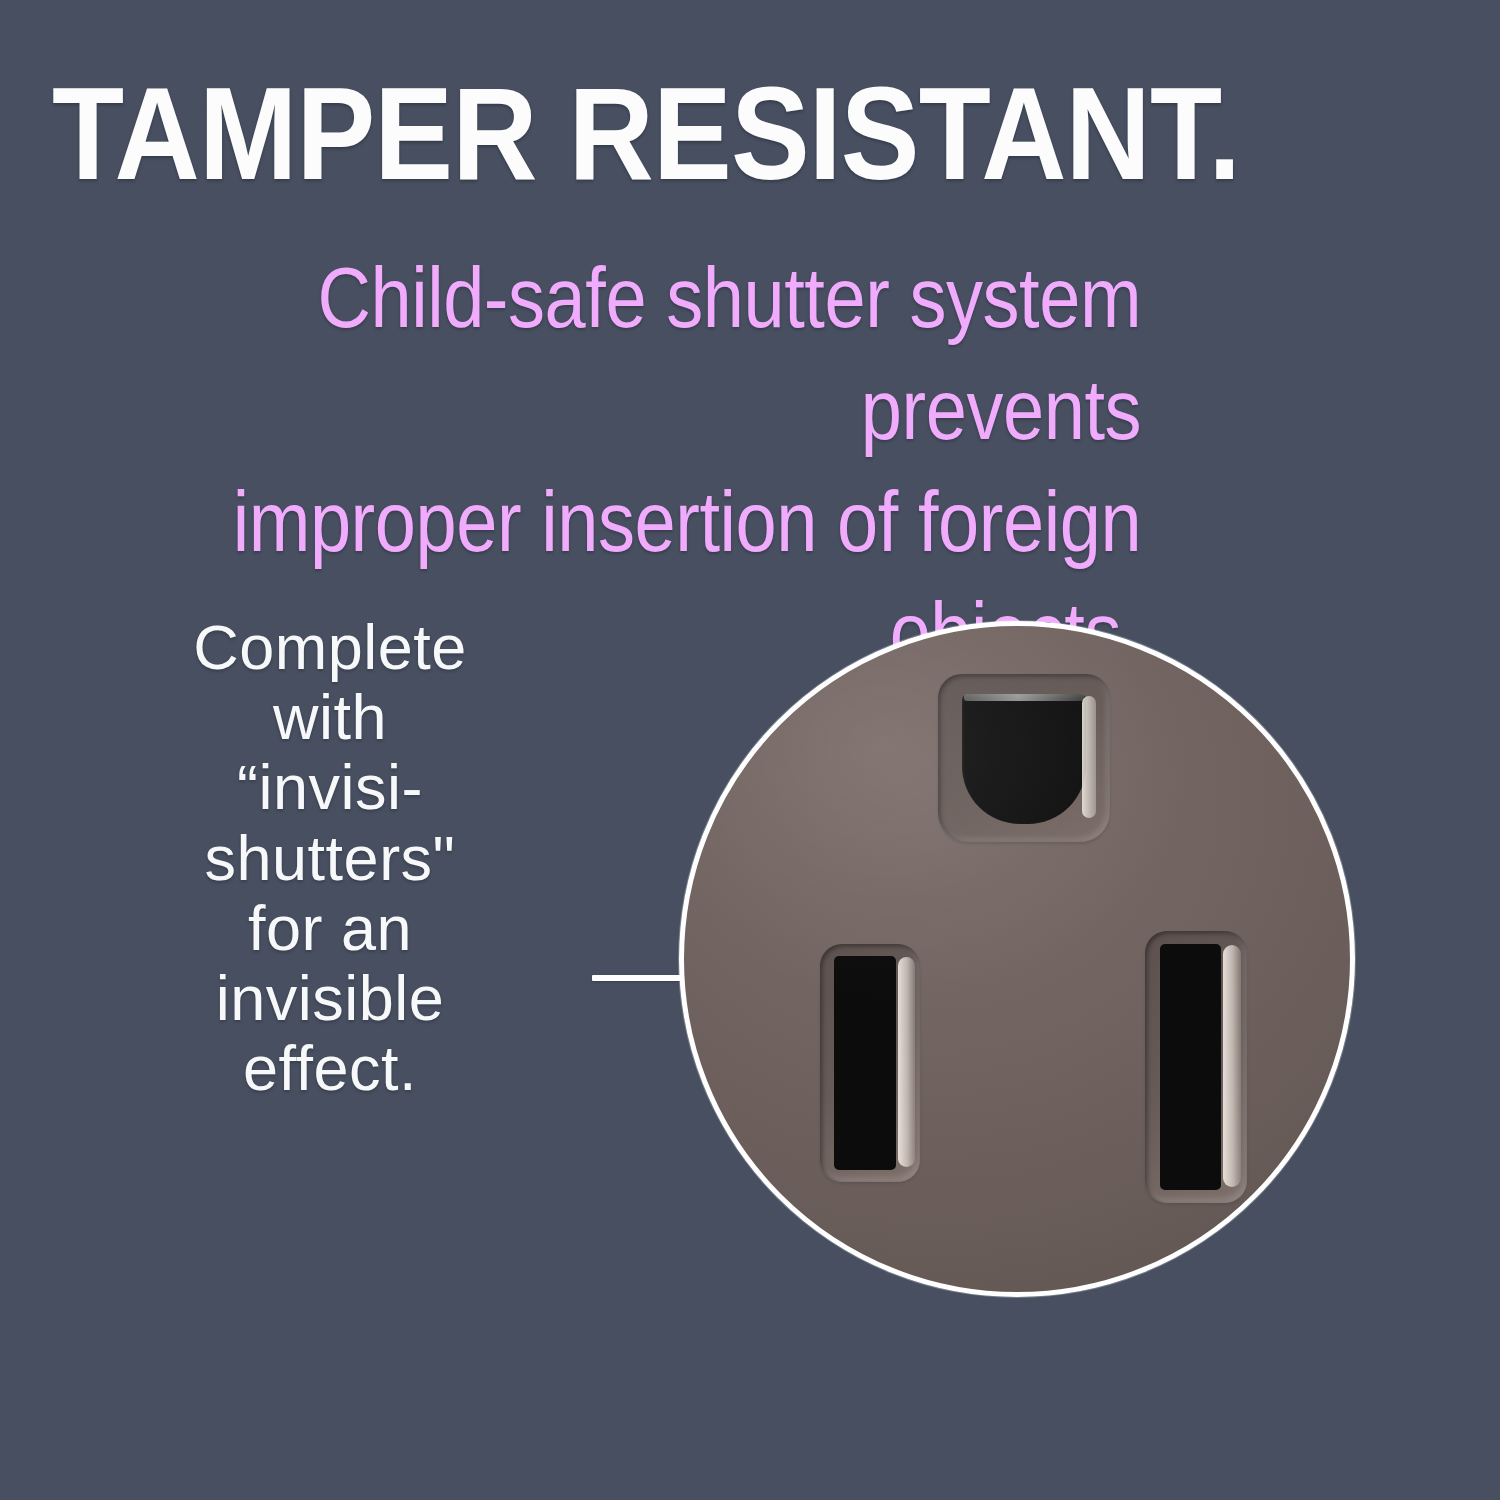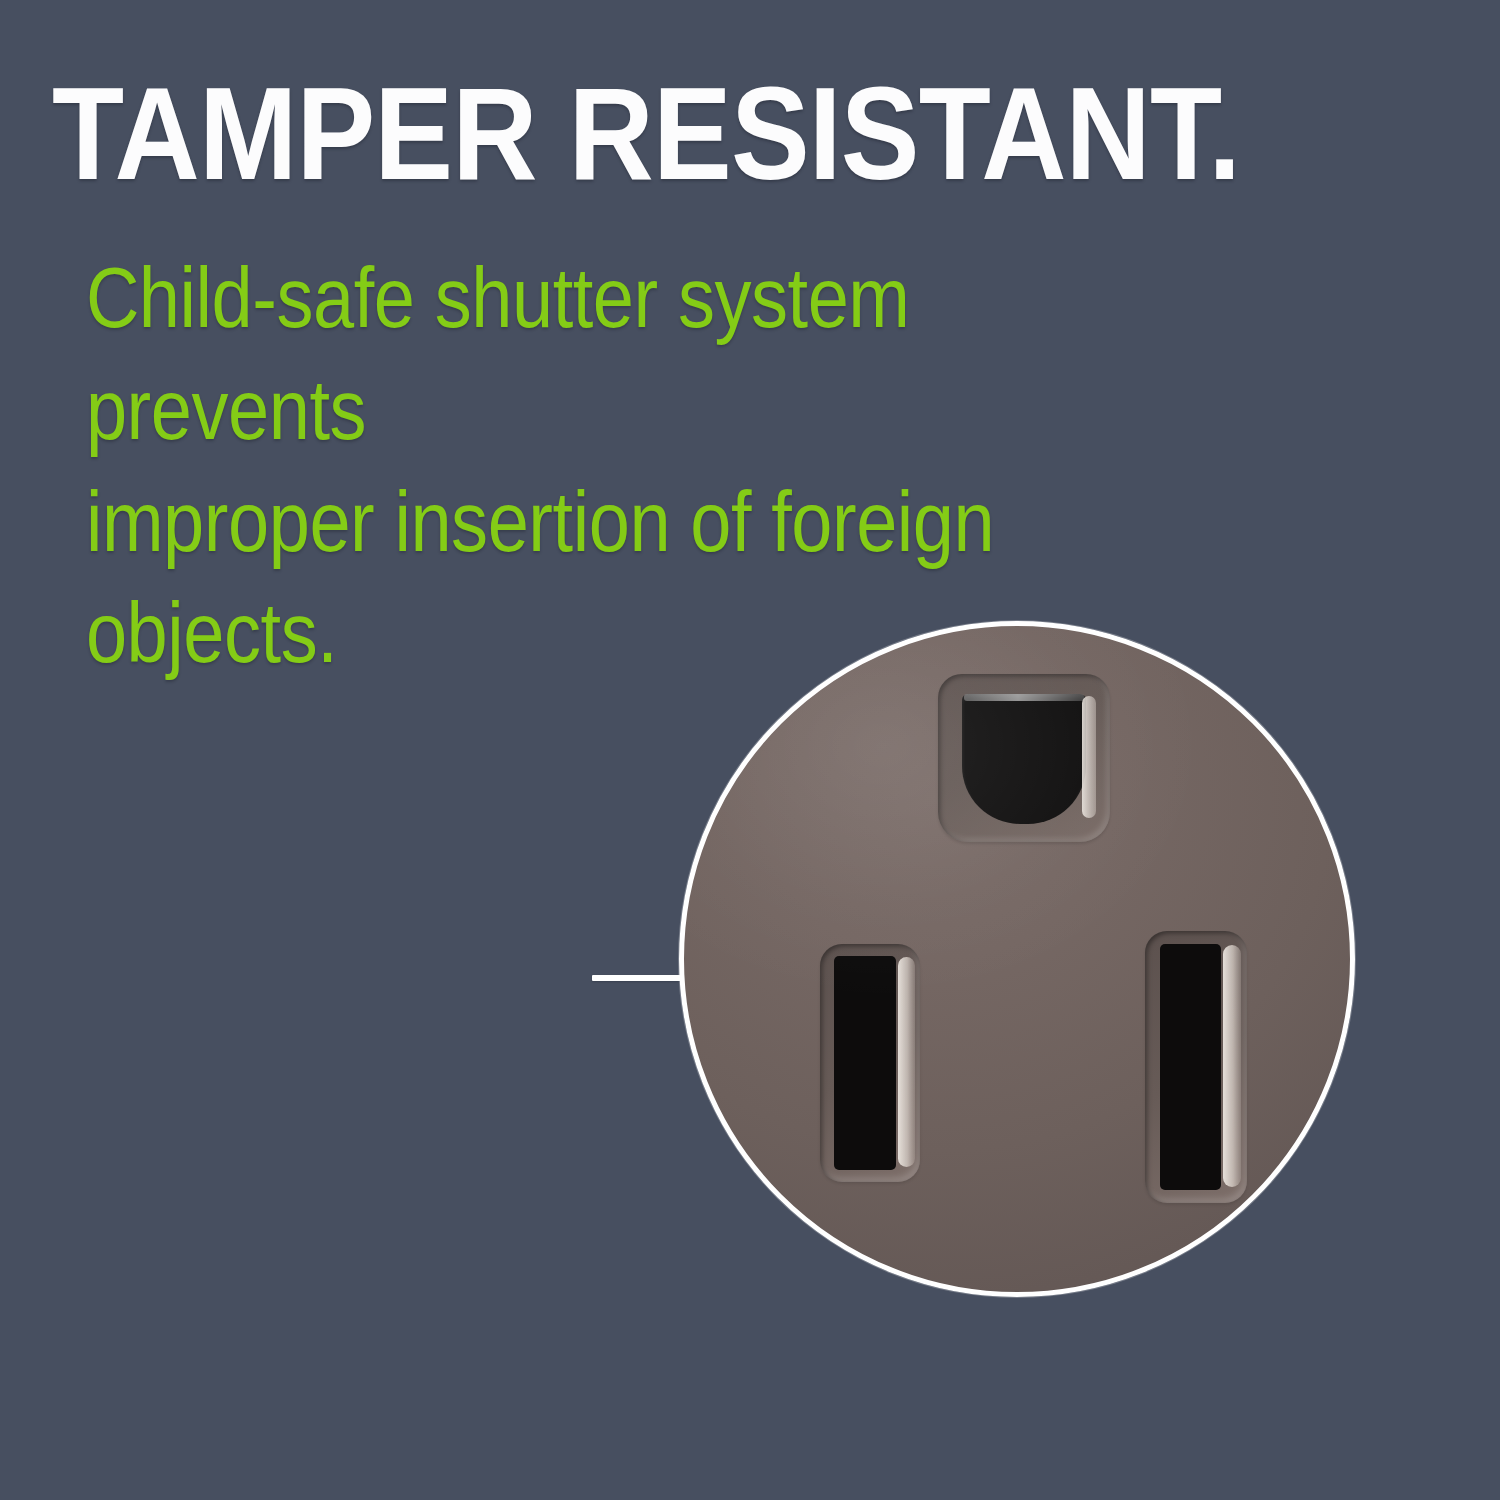--- a/index.html
+++ b/index.html
@@ -34,22 +34,22 @@
     white-space: nowrap;
     text-shadow: 0 2px 3px rgba(20,24,34,0.35);
   }
 
   
   #subtitle {
     position: absolute;
     left: 0px;
     top: 196px;
     width: 1227px;
-    text-align: left;
-    color: #84cc16;
+    text-align: right;
+    color: #f0abfc;
     font-family: "Liberation Sans", sans-serif;
     font-weight: 300;
     font-size: 86px;
     line-height: 1.30;
     letter-spacing: -0.5px;
     text-shadow: 0 2px 3px rgba(20,24,34,0.30);
   }
   #subtitle .sub-line {
     display: block;
     transform: scaleX(0.86);
@@ -195,20 +195,29 @@
 
 <div id="stage">
 
   <div id="headline">TAMPER RESISTANT.</div>
 
   <div id="subtitle">
     <span class="sub-line">Child-safe shutter system prevents</span>
     <span class="sub-line">improper insertion of foreign objects.</span>
   </div>
 
+  <div id="caption">
+    <span class="cap-line">Complete</span>
+    <span class="cap-line">with</span>
+    <span class="cap-line">“invisi-</span>
+    <span class="cap-line">shutters"</span>
+    <span class="cap-line">for an</span>
+    <span class="cap-line">invisible</span>
+    <span class="cap-line">effect.</span>
+  </div>
 
   <div id="leader"></div>
 
   <div id="magnifier">
 
     <div class="ground-well">
       <div class="ground-hole"></div>
       <div class="ground-hole-topglint"></div>
       <div class="ground-right-glint"></div>
     </div>

